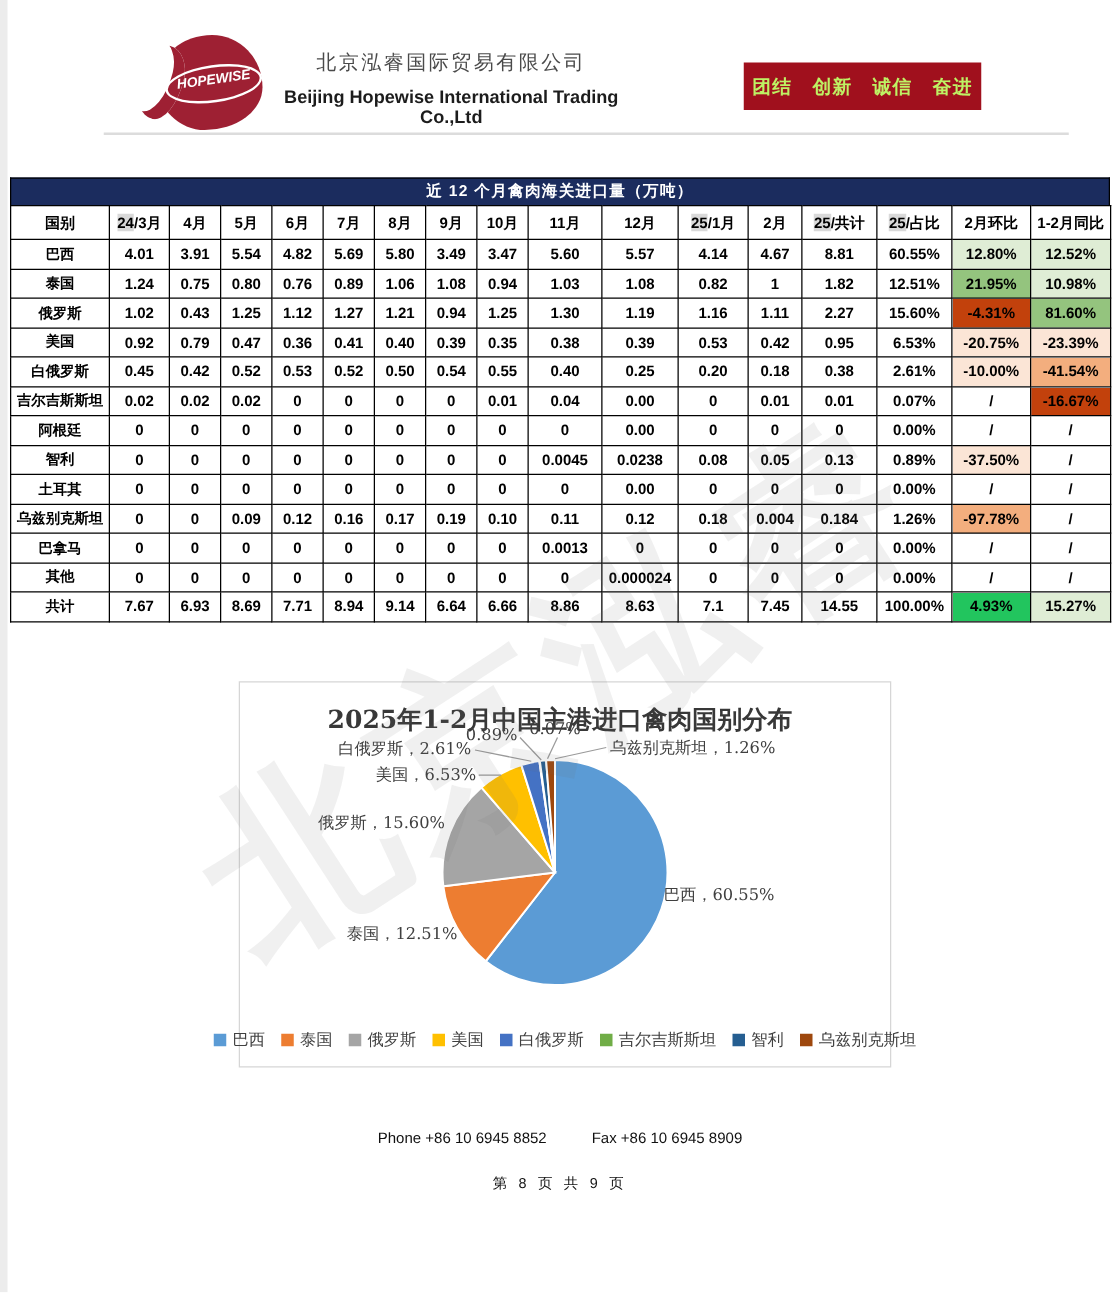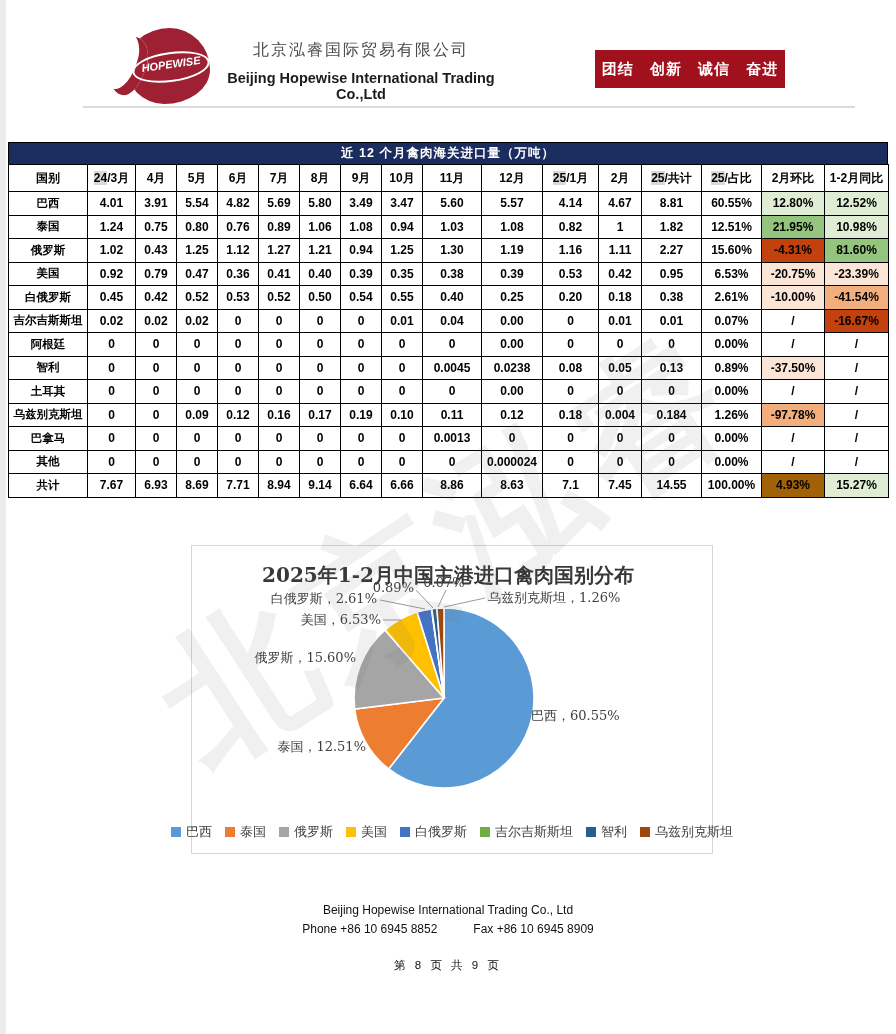--- a/index.html
+++ b/index.html
@@ -16,21 +16,21 @@
                border-radius:50% 50% 50% 50%/60% 40% 60% 40%;
                box-shadow:inset -10px -4px 0 #9e2033;transform:rotate(14deg);}
   .logo-band{position:absolute;left:20px;top:26px;width:74px;height:26px;border:2px solid #fff;
              border-radius:50%;transform:rotate(-8deg);}
   .logo-text{position:absolute;left:24px;top:32px;width:70px;text-align:center;color:#fff;
              font-style:italic;font-weight:bold;font-size:11px;letter-spacing:0;transform:rotate(-8deg);}
   .company{position:absolute;left:226px;top:40px;width:270px;text-align:center;}
   .company-cn{font-size:16px;color:#4a4a4a;letter-spacing:2px;}
   .company-en{margin-top:9px;font-size:14.5px;color:#1c1c1c;font-weight:bold;}
   .slogan{position:absolute;left:595px;top:50px;width:190px;height:38px;background:#a0101d;
-          color:#ffffff;font-weight:bold;font-size:15px;display:flex;align-items:center;
+          color:#bef264;font-weight:bold;font-size:15px;display:flex;align-items:center;
           justify-content:center;word-spacing:11px;letter-spacing:1px;}
   .head-rule{position:absolute;left:83px;top:106px;width:772px;height:2px;background:#dcdcdc;}
 
   
   .watermark{position:absolute;left:110px;top:455px;width:680px;height:190px;z-index:6;
              display:flex;align-items:center;justify-content:center;pointer-events:none;
              transform:rotate(-33deg);font-size:150px;font-weight:bold;letter-spacing:12px;
              color:rgba(110,110,110,0.10);white-space:nowrap;}
 
   
@@ -367,21 +367,21 @@
             <td>8.94</td>
             <td>9.14</td>
             <td>6.64</td>
             <td>6.66</td>
             <td>8.86</td>
             <td>8.63</td>
             <td>7.1</td>
             <td>7.45</td>
             <td>14.55</td>
             <td>100.00%</td>
-            <td style="background: #a16207;">4.93%</td>
+            <td style="background: #22c55e;">4.93%</td>
             <td style="background: rgb(223, 237, 213);">15.27%</td>
           </tr>
         </tbody>
     </table>
   </div>
 
   <div class="chart-box">
     <svg width="520" height="260" viewBox="0 0 520 260">
       <g>
           <path d="M 252 152 L 252.00 62.00 A 90 90 0 1 1 196.67 222.98 Z" fill="#5b9bd5" stroke="#ffffff" stroke-width="1.6"></path>
@@ -442,19 +442,18 @@
           <span>智利</span>
         </span>
         <span class="legend-item">
           <span class="legend-swatch" style="background: rgb(158, 72, 14);"></span>
           <span>乌兹别克斯坦</span>
         </span>
       </div>
   </div>
 
   <div class="footer">
-    <div class="footer-line">Beijing Hopewise International Trading Co., Ltd</div>
     <div class="footer-line footer-contact">
       <span>Phone +86 10 6945 8852</span><span>Fax +86 10 6945 8909</span>
     </div>
     <div class="page-num">第 8 页 共 9 页</div>
   </div>
 </div>
 
 </body></html>

